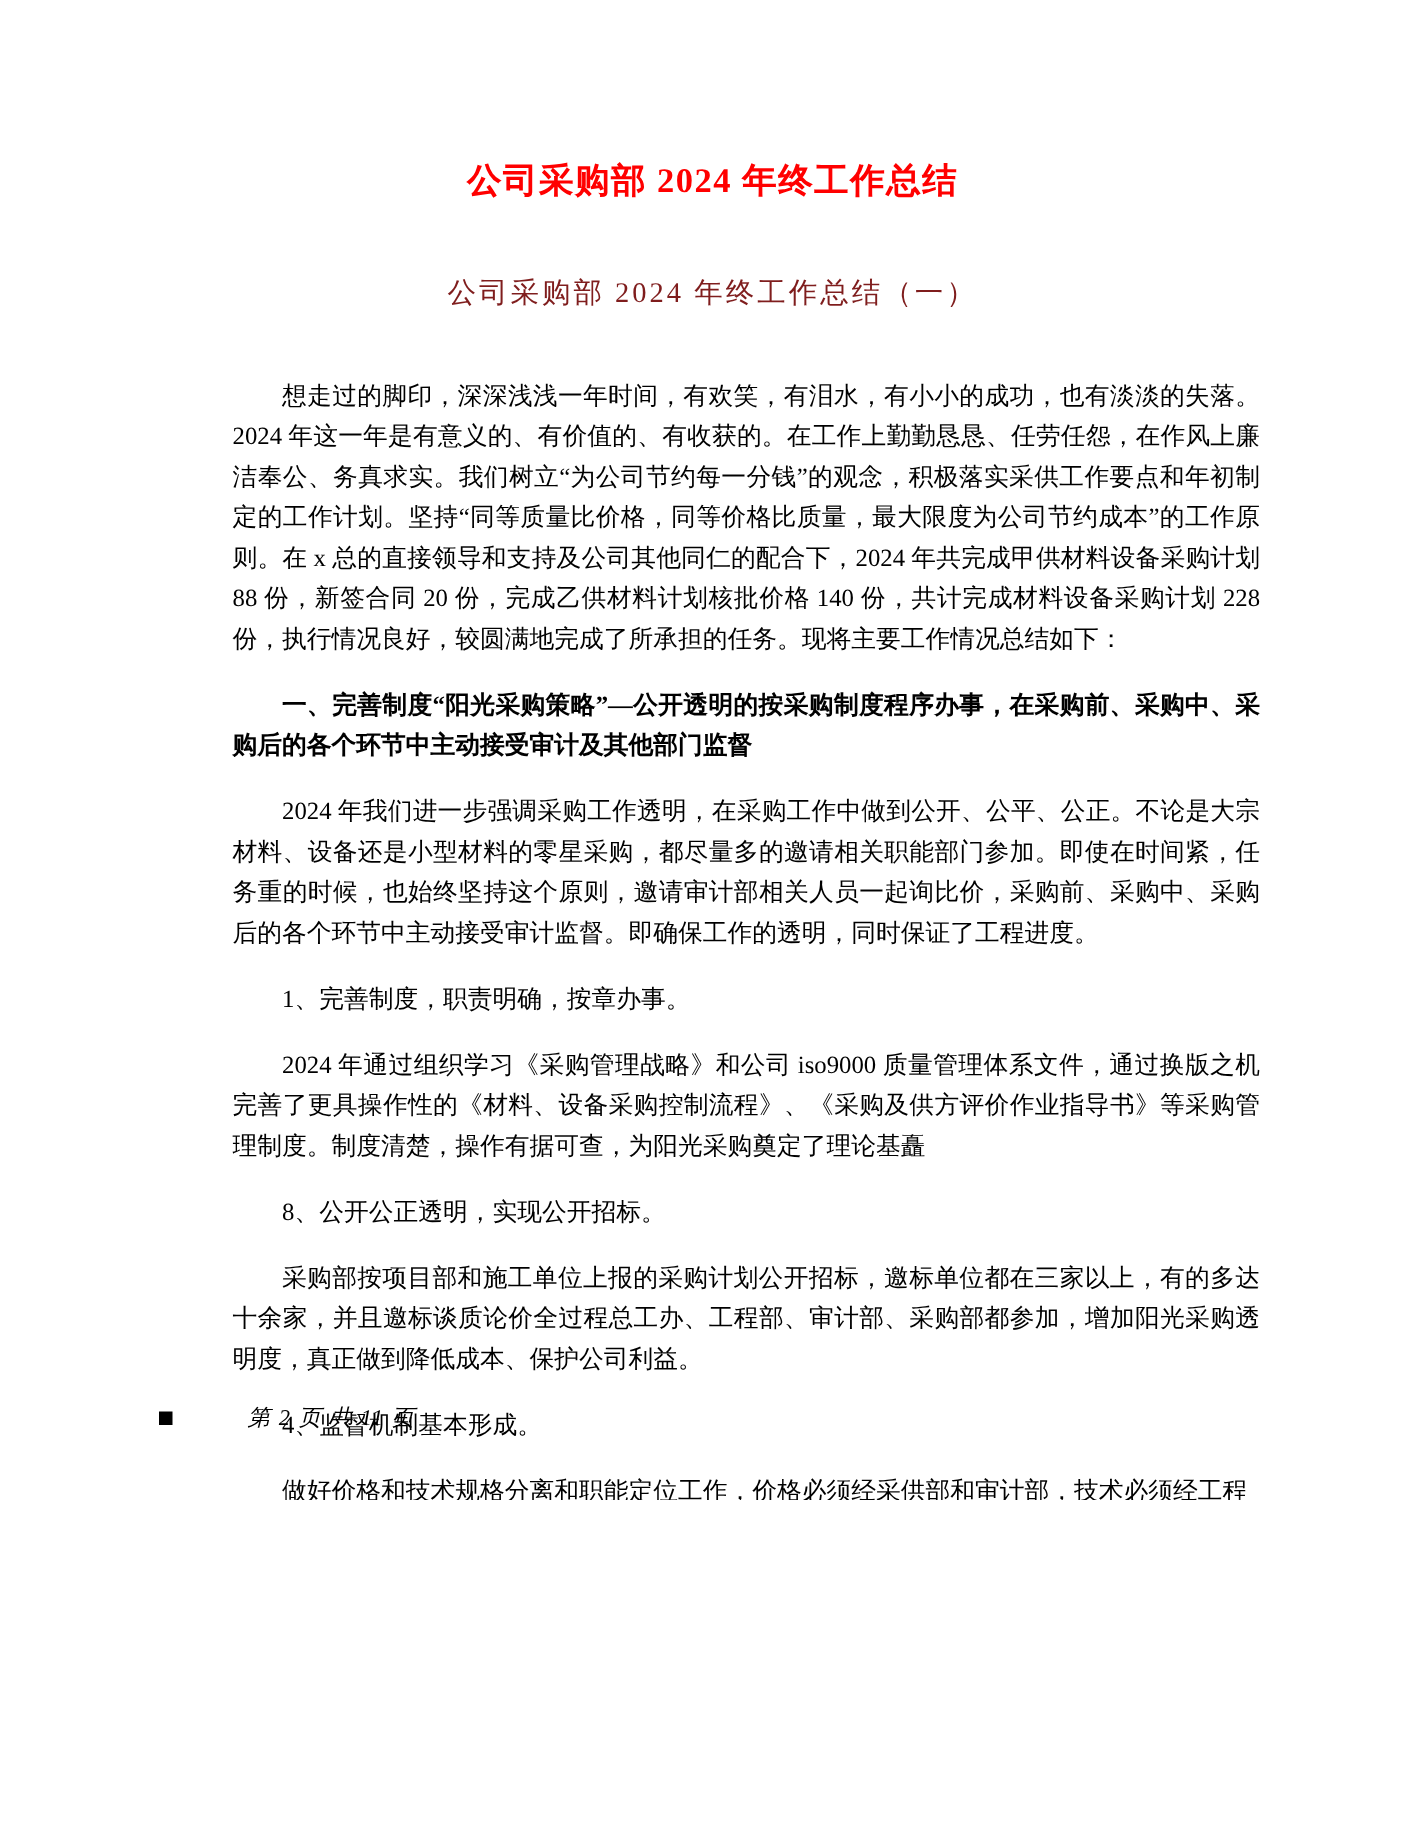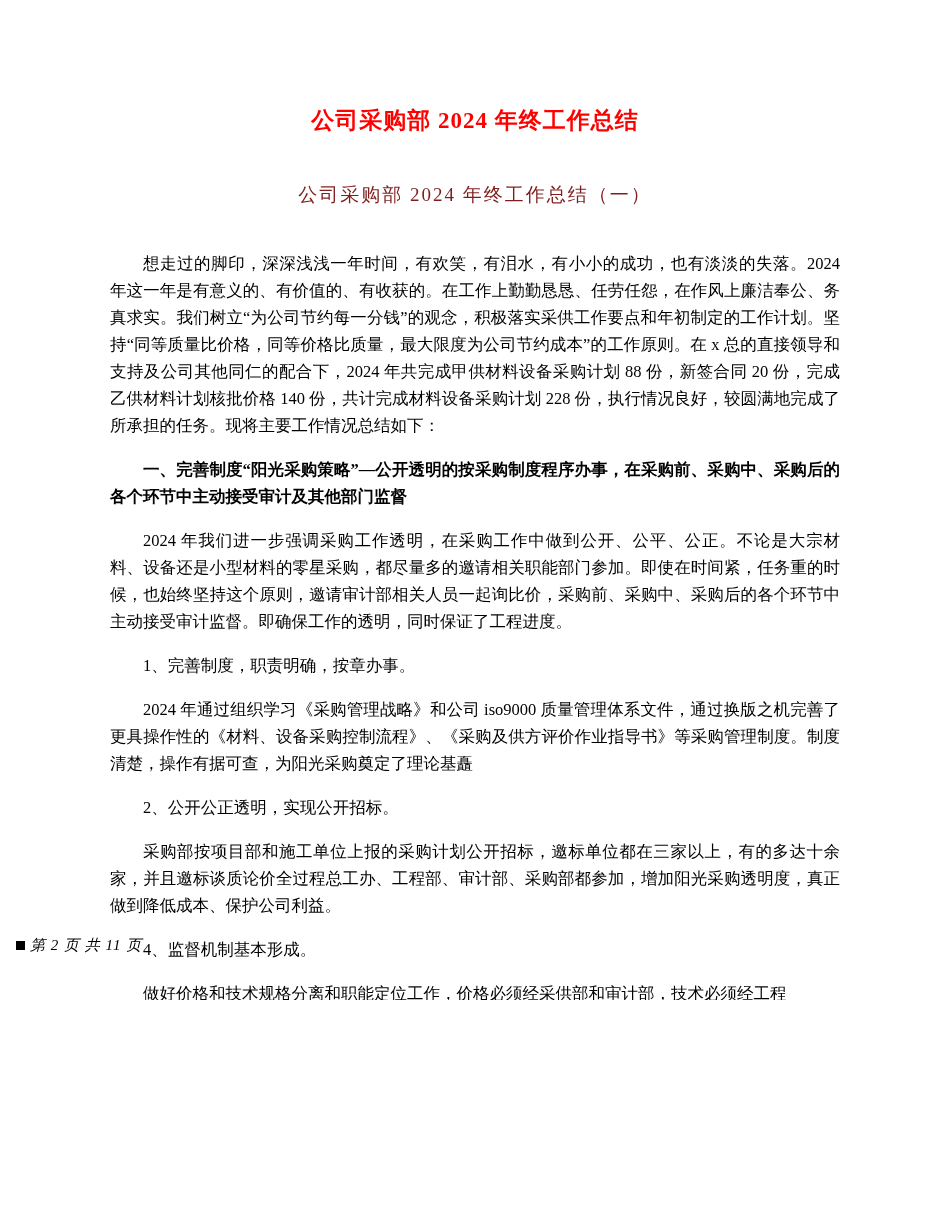--- a/index.html
+++ b/index.html
@@ -1,15 +1,15 @@
 <!DOCTYPE html>
 <html><head>
 <meta charset="utf-8">
 <style>
-  * { box-sizing: border-box; }
+  * { box-sizing: border-box; margin-left: 45px; }
   html, body { margin: 0; padding: 0; background: #ffffff; }
   .page {
     width: 950px;
     height: 1000px;
     margin: 0 auto;
     position: relative;
     background: #ffffff;
     font-family: "Liberation Serif", "DejaVu Serif", serif;
     color: #000000;
     padding: 105px 110px 0 110px;
@@ -75,21 +75,21 @@
     <p class="para">想走过的脚印，深深浅浅一年时间，有欢笑，有泪水，有小小的成功，也有淡淡的失落。2024 年这一年是有意义的、有价值的、有收获的。在工作上勤勤恳恳、任劳任怨，在作风上廉洁奉公、务真求实。我们树立“为公司节约每一分钱”的观念，积极落实采供工作要点和年初制定的工作计划。坚持“同等质量比价格，同等价格比质量，最大限度为公司节约成本”的工作原则。在 x 总的直接领导和支持及公司其他同仁的配合下，2024 年共完成甲供材料设备采购计划 88 份，新签合同 20 份，完成乙供材料计划核批价格 140 份，共计完成材料设备采购计划 228 份，执行情况良好，较圆满地完成了所承担的任务。现将主要工作情况总结如下：</p>
 
     <p class="para bold">一、完善制度“阳光采购策略”—公开透明的按采购制度程序办事，在采购前、采购中、采购后的各个环节中主动接受审计及其他部门监督</p>
 
     <p class="para">2024 年我们进一步强调采购工作透明，在采购工作中做到公开、公平、公正。不论是大宗材料、设备还是小型材料的零星采购，都尽量多的邀请相关职能部门参加。即使在时间紧，任务重的时候，也始终坚持这个原则，邀请审计部相关人员一起询比价，采购前、采购中、采购后的各个环节中主动接受审计监督。即确保工作的透明，同时保证了工程进度。</p>
 
     <p class="para">1、完善制度，职责明确，按章办事。</p>
 
     <p class="para">2024 年通过组织学习《采购管理战略》和公司 iso9000 质量管理体系文件，通过换版之机完善了更具操作性的《材料、设备采购控制流程》、《采购及供方评价作业指导书》等采购管理制度。制度清楚，操作有据可查，为阳光采购奠定了理论基矗</p>
 
-    <p class="para">2、公开公正透明，实现公开招标。</p>
+    <p class="para">8、公开公正透明，实现公开招标。</p>
 
     <p class="para">采购部按项目部和施工单位上报的采购计划公开招标，邀标单位都在三家以上，有的多达十余家，并且邀标谈质论价全过程总工办、工程部、审计部、采购部都参加，增加阳光采购透明度，真正做到降低成本、保护公司利益。</p>
 
 
 
     <p class="para">4、监督机制基本形成。</p>
 
     <p class="para">做好价格和技术规格分离和职能定位工作，价格必须经采供部和审计部，技术必须经工程</p>
   </div>
 

